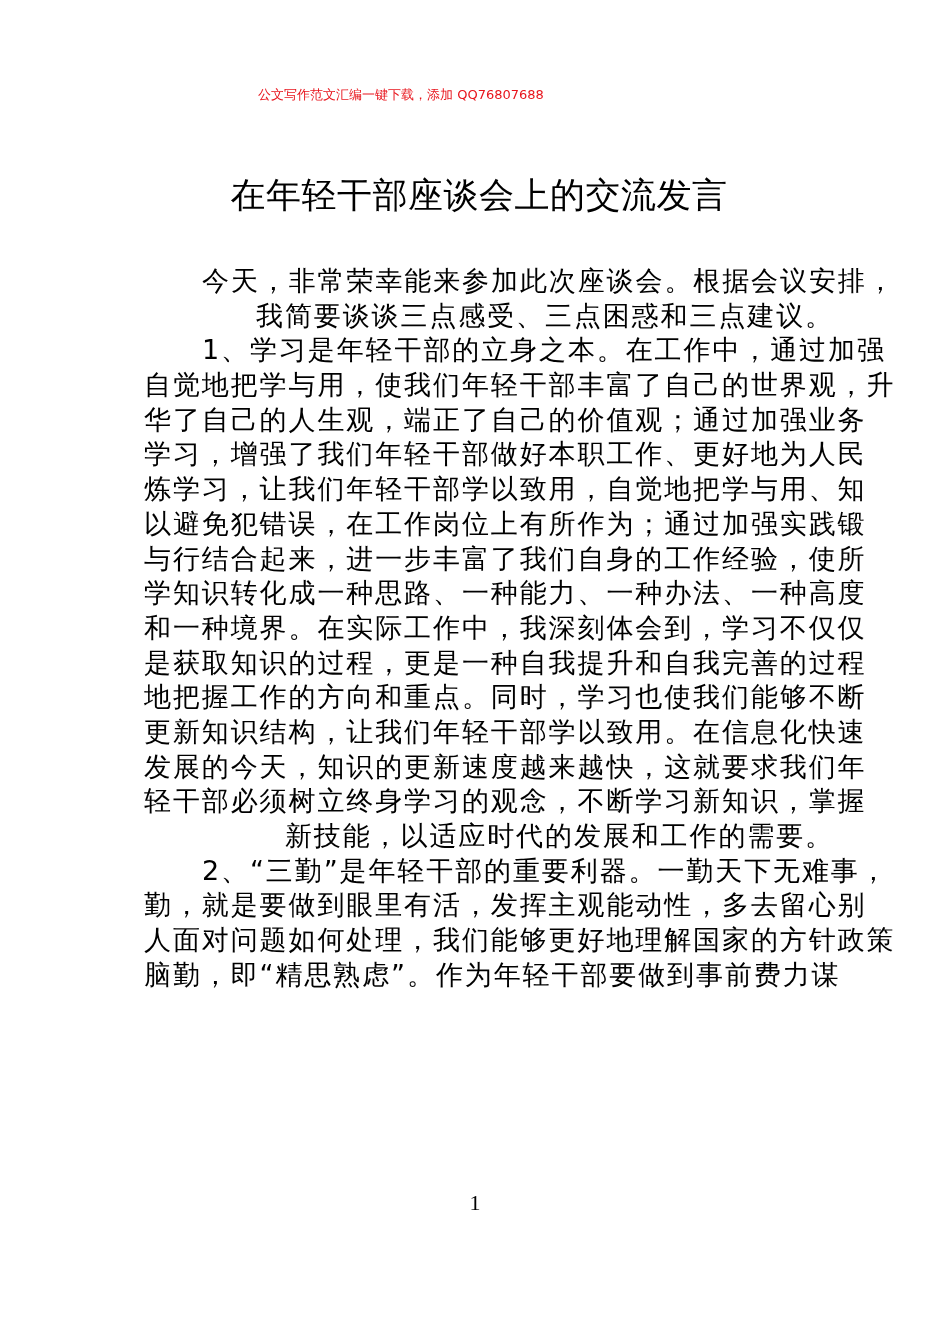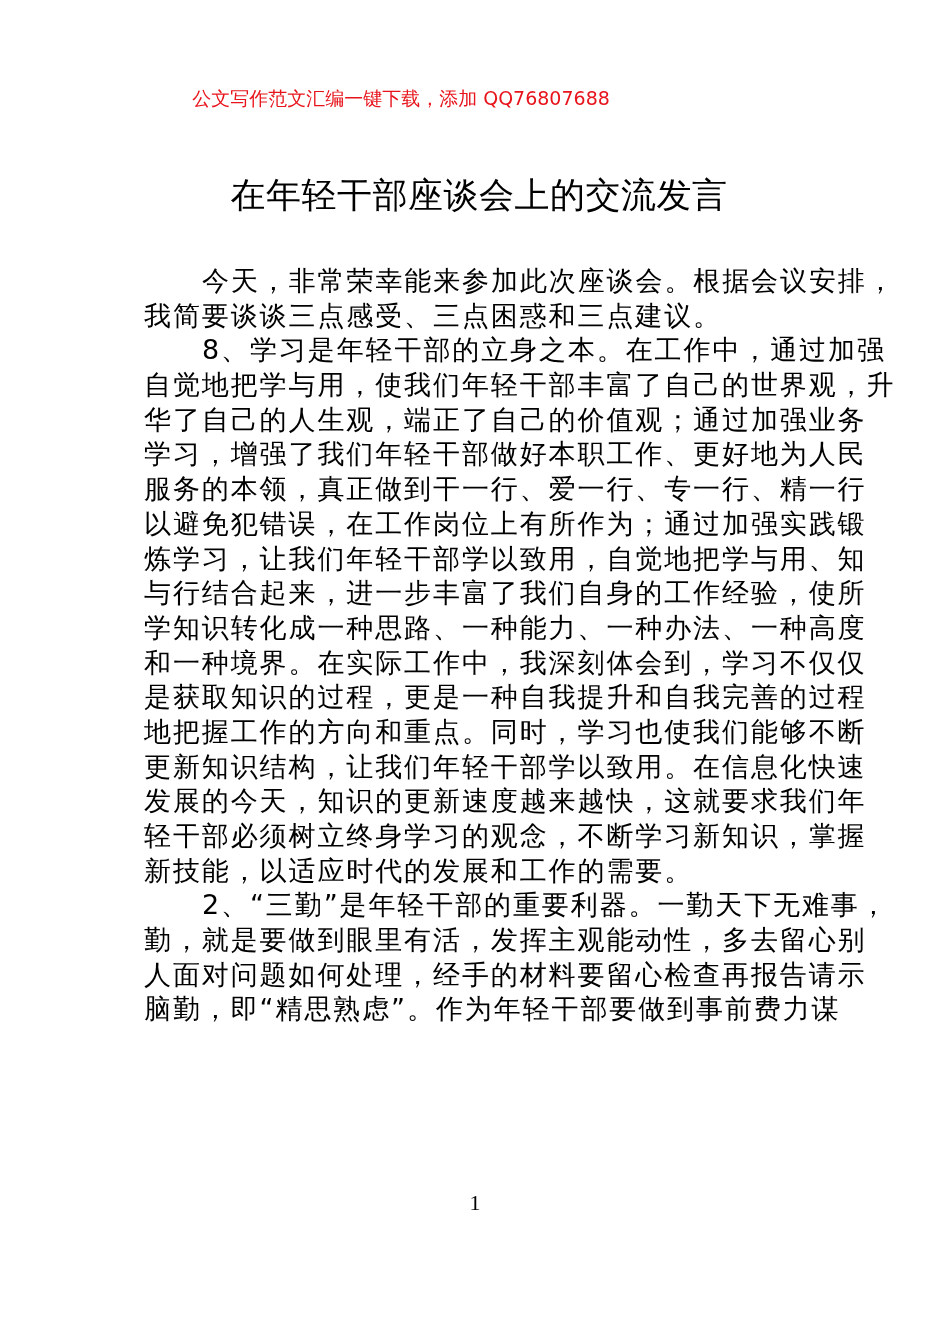--- a/index.html
+++ b/index.html
@@ -1,55 +1,54 @@
 <!DOCTYPE html>
 <html><head>
 <meta charset="utf-8">
 <style>
   html, body { margin: 0; padding: 0; background: #ffffff; }
   body { width: 950px; height: 1344px; position: relative; overflow: hidden;
          font-family: "DejaVu Sans", "Liberation Sans", sans-serif; color: #000; }
   .page { position: absolute; left: 0; top: 0; width: 950px; height: 1344px; background: #fff; }
   .header-note { position: absolute; top: 86px; left: 0; width: 802px; text-align: center;
-                 font-size: 19px; color: #e8141c; letter-spacing: 0px; }
+                 font-size: 13px; color: #e8141c; letter-spacing: 0px; }
   .title { position: absolute; top: 172px; left: 4px; width: 950px; text-align: center;
            font-size: 35px; color: #000; letter-spacing: 0.5px; }
   .body { position: absolute; left: 144px; top: 264px; width: 690px; }
   .line { font-size: 27px; height: 34.7px; line-height: 34.7px; white-space: nowrap;
-          letter-spacing: 1.9px; }
+          letter-spacing: 1.9px; text-align: right; }
   .indent { padding-left: 58px; }
   .page-num { position: absolute; top: 1190px; left: 0; width: 950px; text-align: center;
               font-family: "Liberation Serif", serif; font-size: 22px; }
 </style>
 </head>
 <body>
 
 <div class="page">
   <div class="header-note">公文写作范文汇编一键下载，添加 QQ76807688</div>
   <div class="title">在年轻干部座谈会上的交流发言</div>
 
   <div class="body">
     <div class="line indent">今天，非常荣幸能来参加此次座谈会。根据会议安排，</div>
     <div class="line">我简要谈谈三点感受、三点困惑和三点建议。</div>
-    <div class="line indent">8、学习是年轻干部的立身之本。在工作中，通过加强</div>
+    <div class="line indent">1、学习是年轻干部的立身之本。在工作中，通过加强</div>
     <div class="line">自觉地把学与用，使我们年轻干部丰富了自己的世界观，升</div>
     <div class="line">华了自己的人生观，端正了自己的价值观；通过加强业务</div>
     <div class="line">学习，增强了我们年轻干部做好本职工作、更好地为人民</div>
-    <div class="line">服务的本领，真正做到干一行、爱一行、专一行、精一行</div>
+    <div class="line">炼学习，让我们年轻干部学以致用，自觉地把学与用、知</div>
     <div class="line">以避免犯错误，在工作岗位上有所作为；通过加强实践锻</div>
-    <div class="line">炼学习，让我们年轻干部学以致用，自觉地把学与用、知</div>
     <div class="line">与行结合起来，进一步丰富了我们自身的工作经验，使所</div>
     <div class="line">学知识转化成一种思路、一种能力、一种办法、一种高度</div>
     <div class="line">和一种境界。在实际工作中，我深刻体会到，学习不仅仅</div>
     <div class="line">是获取知识的过程，更是一种自我提升和自我完善的过程</div>
     <div class="line">地把握工作的方向和重点。同时，学习也使我们能够不断</div>
     <div class="line">更新知识结构，让我们年轻干部学以致用。在信息化快速</div>
     <div class="line">发展的今天，知识的更新速度越来越快，这就要求我们年</div>
     <div class="line">轻干部必须树立终身学习的观念，不断学习新知识，掌握</div>
     <div class="line">新技能，以适应时代的发展和工作的需要。</div>
     <div class="line indent">2、“三勤”是年轻干部的重要利器。一勤天下无难事，</div>
     <div class="line">勤，就是要做到眼里有活，发挥主观能动性，多去留心别</div>
-    <div class="line">人面对问题如何处理，经手的材料要留心检查再报告请示</div>
+    <div class="line">人面对问题如何处理，我们能够更好地理解国家的方针政策</div>
     <div class="line">脑勤，即“精思熟虑”。作为年轻干部要做到事前费力谋</div>
   </div>
 
   <div class="page-num">1</div>
 </div>
 
 </body></html>

